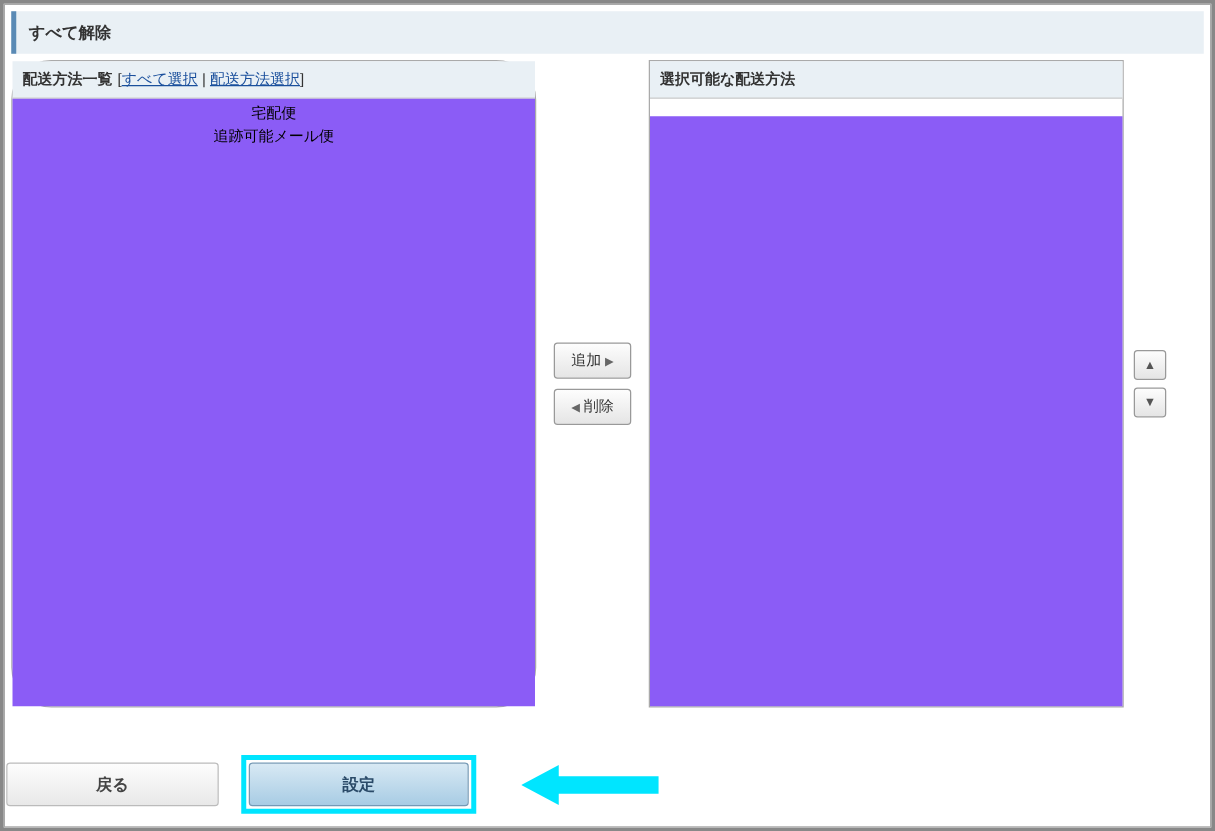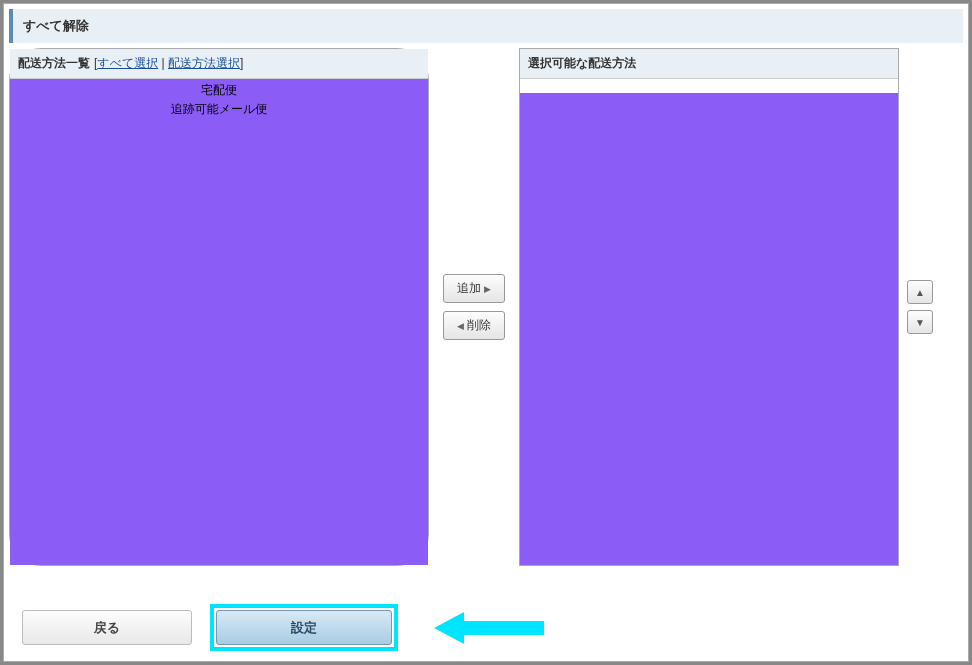--- a/index.html
+++ b/index.html
@@ -126,21 +126,21 @@
       cursor: pointer;
       display: flex;
       align-items: center;
       justify-content: center;
       color: #555;
       font-size: 10px;
     }
     .bottom-bar {
       position: absolute;
       bottom: 10px;
-      left: 18px;
+      left: 1px;
       display: flex;
       align-items: center;
       gap: 18px;
     }
     .back-btn {
       width: 170px;
       height: 35px;
       background: linear-gradient(#fdfdfd, #e8e8e8);
       border: 1px solid #bbb;
       border-radius: 3px;

